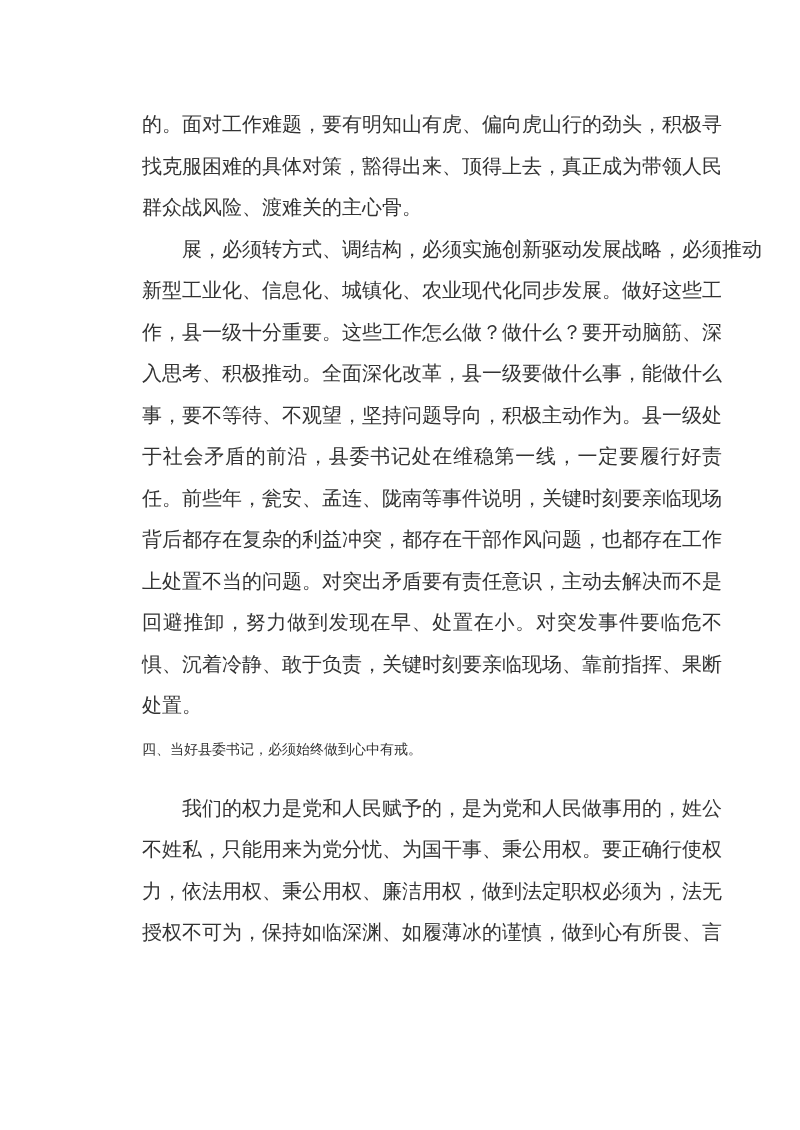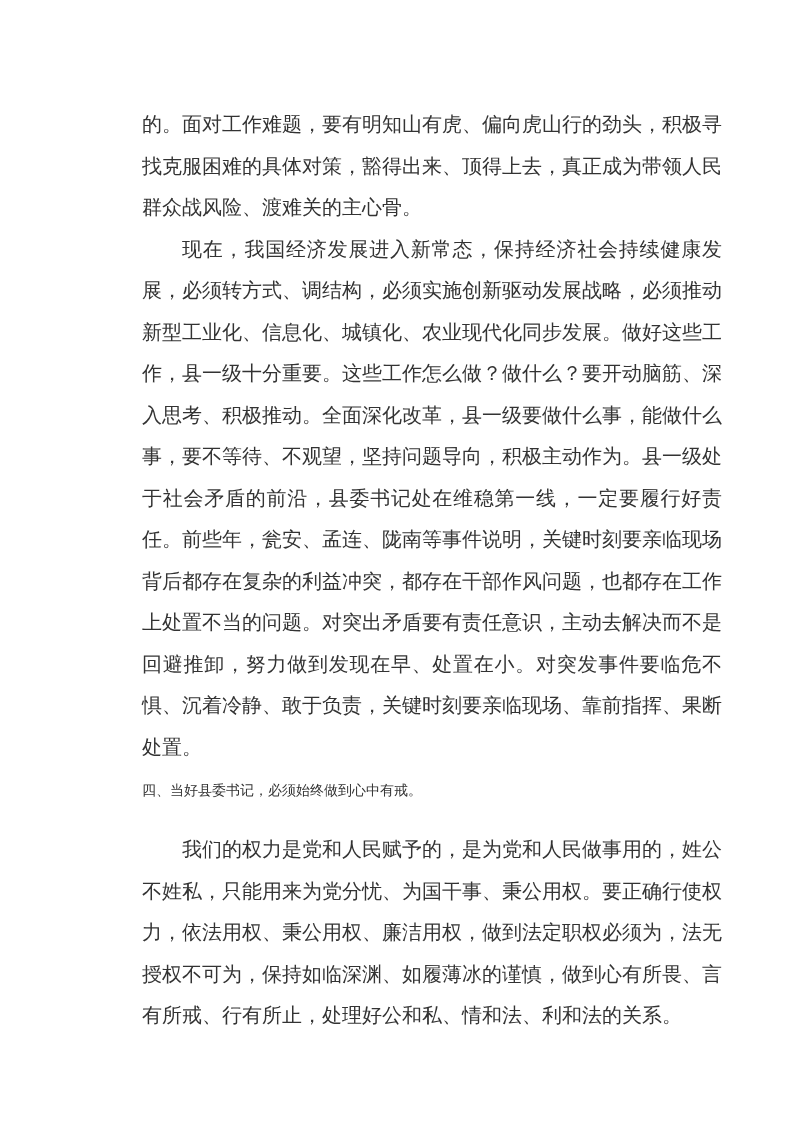--- a/index.html
+++ b/index.html
@@ -57,21 +57,20 @@
 <body>
 
 <div class="page">
   <div class="content" style="color: rgb(51, 51, 51);">
       <div class="block body">
         <div class="line">的。面对工作难题，要有明知山有虎、偏向虎山行的劲头，积极寻</div>
         <div class="line">找克服困难的具体对策，豁得出来、顶得上去，真正成为带领人民</div>
         <div class="line">群众战风险、渡难关的主心骨。</div>
       </div>
       <div class="block body indent">
-        <div class="line">现在，我国经济发展进入新常态，保持经济社会持续健康发</div>
         <div class="line">展，必须转方式、调结构，必须实施创新驱动发展战略，必须推动</div>
         <div class="line">新型工业化、信息化、城镇化、农业现代化同步发展。做好这些工</div>
         <div class="line">作，县一级十分重要。这些工作怎么做？做什么？要开动脑筋、深</div>
         <div class="line">入思考、积极推动。全面深化改革，县一级要做什么事，能做什么</div>
         <div class="line">事，要不等待、不观望，坚持问题导向，积极主动作为。县一级处</div>
         <div class="line">于社会矛盾的前沿，县委书记处在维稳第一线，一定要履行好责</div>
         <div class="line">任。前些年，瓮安、孟连、陇南等事件说明，关键时刻要亲临现场</div>
         <div class="line">背后都存在复杂的利益冲突，都存在干部作风问题，也都存在工作</div>
         <div class="line">上处置不当的问题。对突出矛盾要有责任意识，主动去解决而不是</div>
         <div class="line">回避推卸，努力做到发现在早、处置在小。对突发事件要临危不</div>
@@ -79,16 +78,15 @@
         <div class="line">处置。</div>
       </div>
       <div class="block heading">
         <div class="line">四、当好县委书记，必须始终做到心中有戒。</div>
       </div>
       <div class="block body indent">
         <div class="line">我们的权力是党和人民赋予的，是为党和人民做事用的，姓公</div>
         <div class="line">不姓私，只能用来为党分忧、为国干事、秉公用权。要正确行使权</div>
         <div class="line">力，依法用权、秉公用权、廉洁用权，做到法定职权必须为，法无</div>
         <div class="line">授权不可为，保持如临深渊、如履薄冰的谨慎，做到心有所畏、言</div>
-        <div class="line">有所戒、行有所止，处理好公和私、情和法、利和法的关系。</div>
       </div>
     </div>
 </div>
 
 </body></html>

